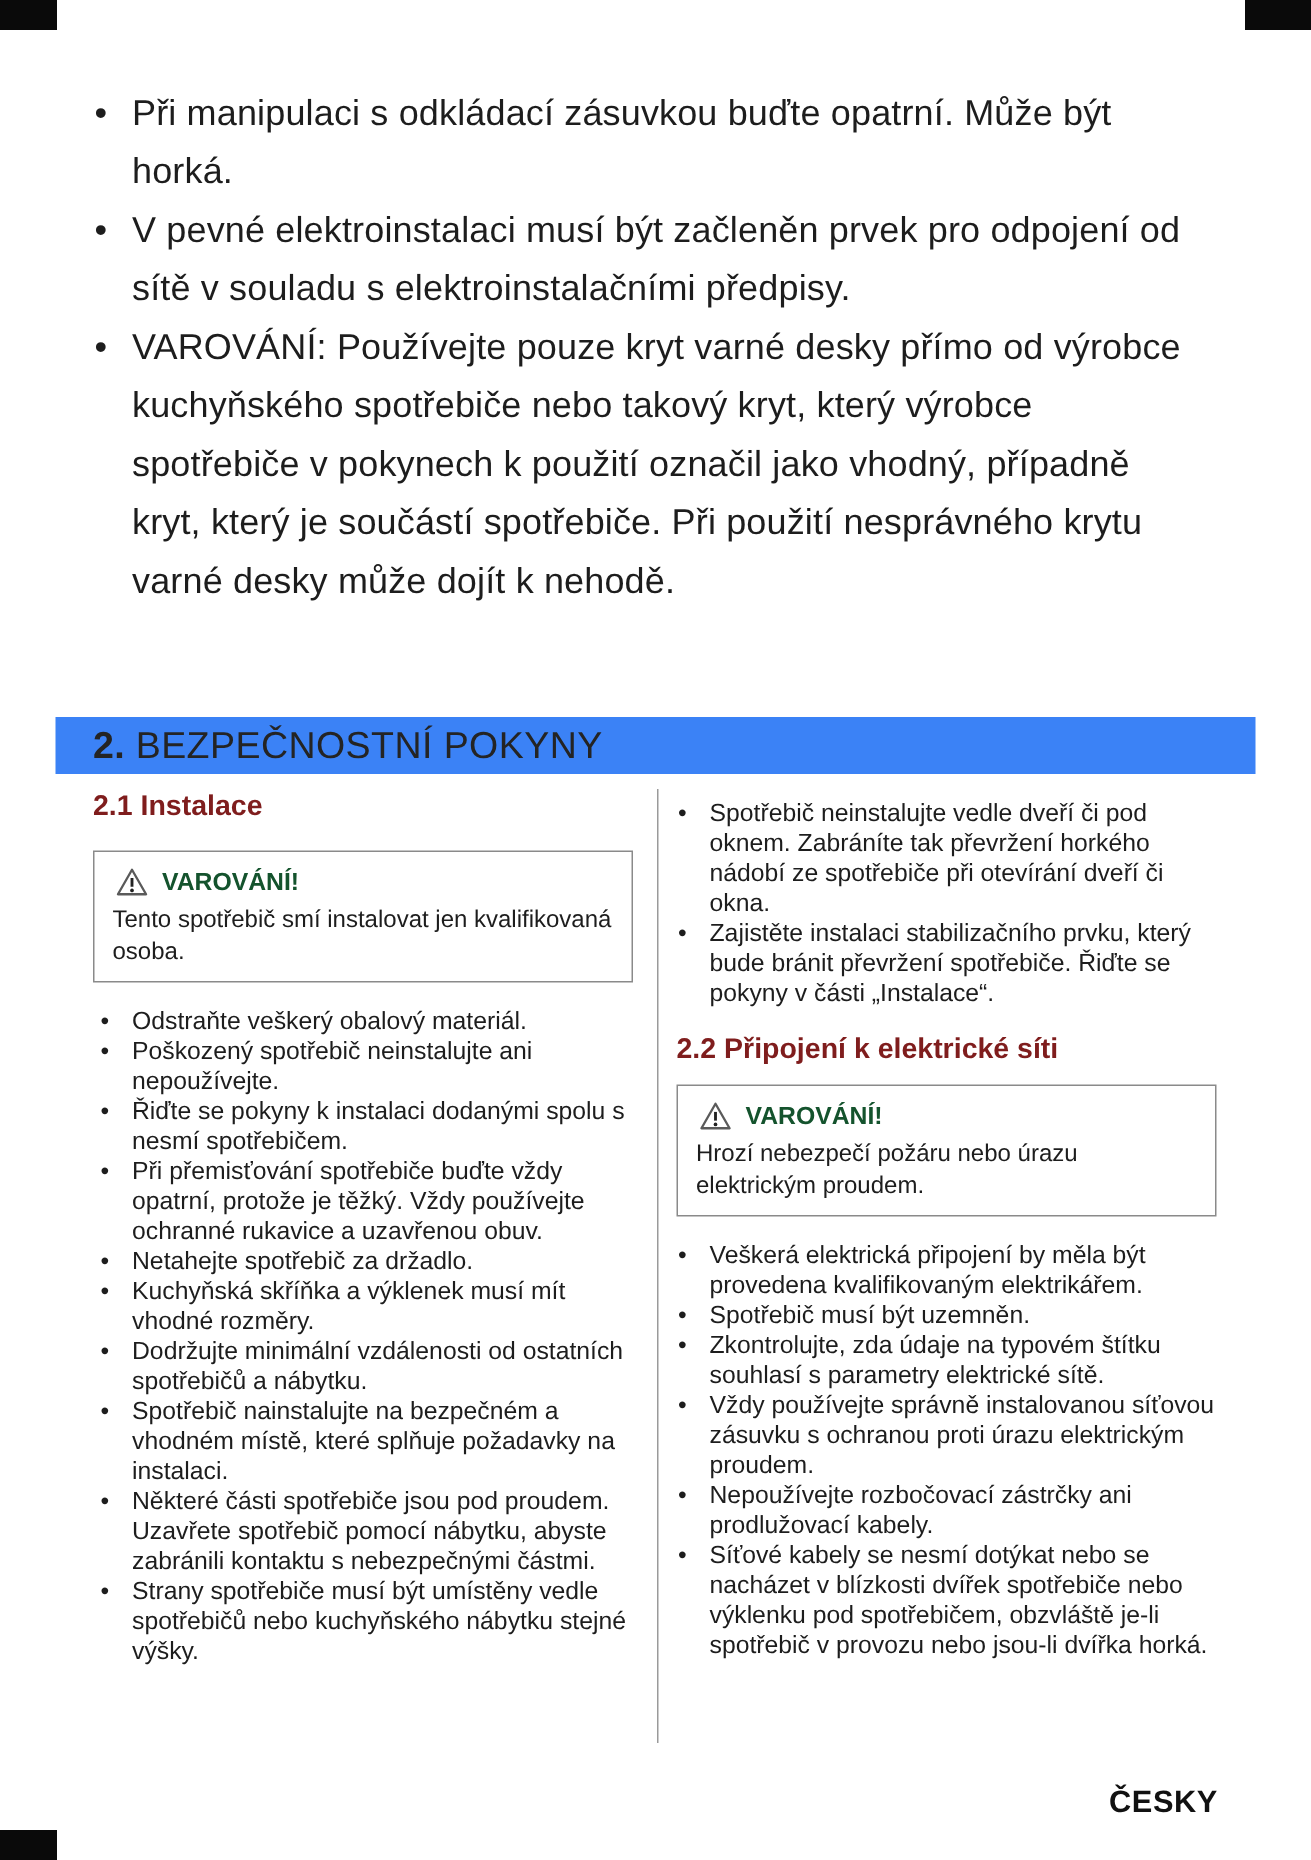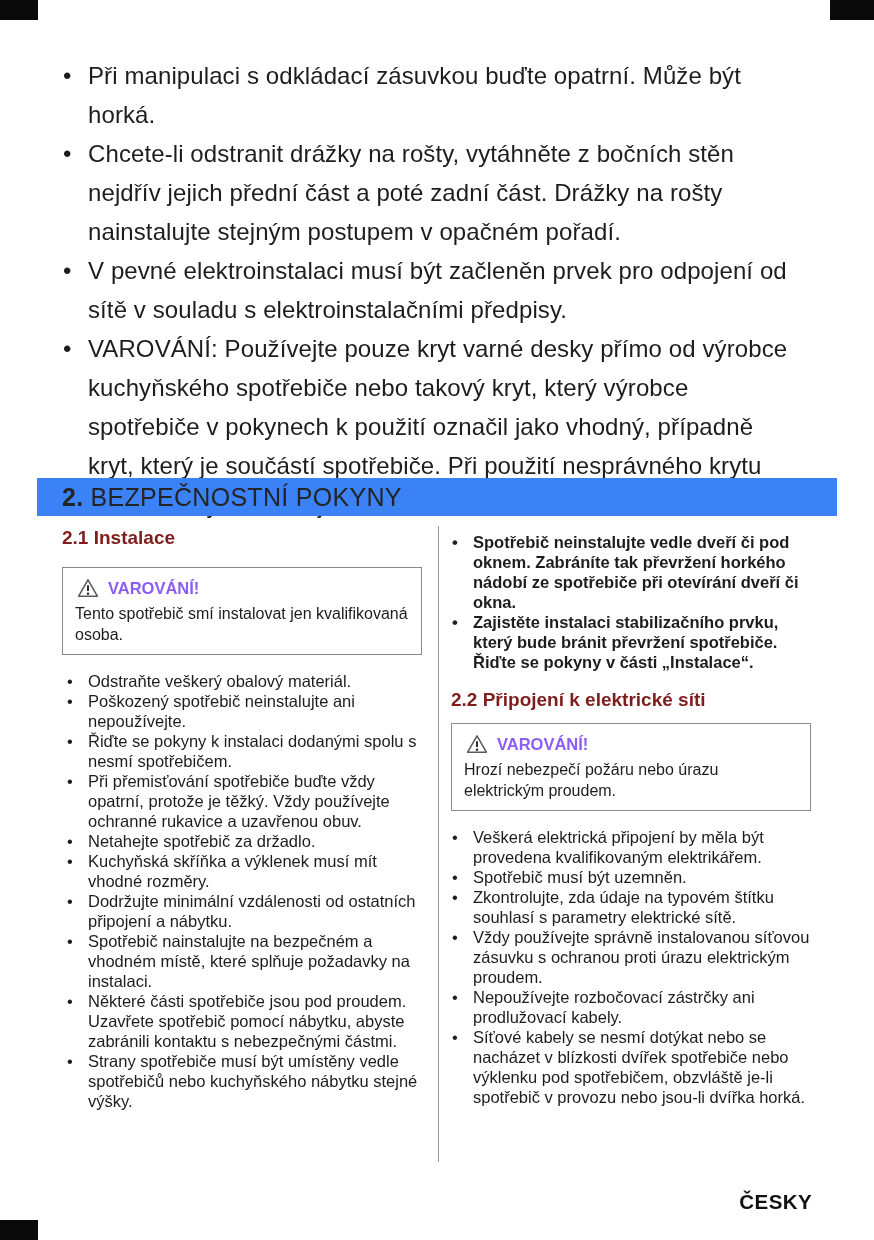--- a/index.html
+++ b/index.html
@@ -56,30 +56,30 @@
   }
   .col-right h3{margin-top:16px;}
 
   .warnbox{
     border:1px solid #8a8a8a;
     background:#ffffff;
     margin-top:18px;
     padding:8px 10px 9px 12px;
   }
   .col-right .warnbox{margin-top:12px;}
-  .warnhead{display:flex;align-items:center;gap:9px;font-weight:bold;font-size:16.5px;padding:2px 0 4px 2px;color:#8b5cf6;}
+  .warnhead{display:flex;align-items:center;gap:9px;font-weight:bold;font-size:16.5px;padding:2px 0 4px 2px;color:#14532d;}
   .warnhead svg{flex:none;display:block;}
   .warnbox p{margin:2px 0 0 0;font-size:16px;line-height:20.5px;}
 
   .col-bullets{margin-top:16px;}
   .col-left .col-bullets li{padding-left:26px;margin:0;}
   .col-left .col-bullets li::before{left:5px;}
   .col-right .col-bullets li{padding-left:22px;}
   .col-right .col-bullets li::before{left:1px;}
-  .col-right .bullets-top{margin-top:6px;font-weight:bold;}
+  .col-right .bullets-top{margin-top:6px;}
 
   
   .footer{
     position:absolute;top:1190px;right:62px;
     font-size:20.5px;font-weight:bold;color:#111;
     display:flex;gap:27px;letter-spacing:0.4px;flex-direction:column;
   }
 </style>
 </head>
 <body>
@@ -87,21 +87,20 @@
 <div class="page">
 
   <div class="mark mark-tl"></div>
   <div class="mark mark-tr"></div>
   <div class="mark mark-bl"></div>
 
   <ul class="intro">
 
       <li><span>Při manipulaci s odkládací zásuvkou buďte opatrní. Může být horká.</span></li>
 
-      <li><span>Chcete-li odstranit drážky na rošty, vytáhněte z bočních stěn nejdřív jejich přední část a poté zadní část. Drážky na rošty nainstalujte stejným postupem v opačném pořadí.</span></li>
 
       <li><span>V pevné elektroinstalaci musí být začleněn prvek pro odpojení od sítě v souladu s elektroinstalačními předpisy.</span></li>
 
       <li><span>VAROVÁNÍ: Používejte pouze kryt varné desky přímo od výrobce kuchyňského spotřebiče nebo takový kryt, který výrobce spotřebiče v pokynech k použití označil jako vhodný, případně kryt, který je součástí spotřebiče. Při použití nesprávného krytu varné desky může dojít k nehodě.</span></li>
     </ul>
 
   <div class="band">
     <span class="num">2.</span><span>BEZPEČNOSTNÍ POKYNY</span>
   </div>
 
@@ -131,21 +130,21 @@
           <li><span>Poškozený spotřebič neinstalujte ani nepoužívejte.</span></li>
 
           <li><span>Řiďte se pokyny k instalaci dodanými spolu s nesmí spotřebičem.</span></li>
 
           <li><span>Při přemisťování spotřebiče buďte vždy opatrní, protože je těžký. Vždy používejte ochranné rukavice a uzavřenou obuv.</span></li>
 
           <li><span>Netahejte spotřebič za držadlo.</span></li>
 
           <li><span>Kuchyňská skříňka a výklenek musí mít vhodné rozměry.</span></li>
 
-          <li><span>Dodržujte minimální vzdálenosti od ostatních připojení a nábytku.</span></li>
+          <li><span>Dodržujte minimální vzdálenosti od ostatních spotřebičů a nábytku.</span></li>
 
           <li><span>Spotřebič nainstalujte na bezpečném a vhodném místě, které splňuje požadavky na instalaci.</span></li>
 
           <li><span>Některé části spotřebiče jsou pod proudem. Uzavřete spotřebič pomocí nábytku, abyste zabránili kontaktu s nebezpečnými částmi.</span></li>
 
           <li><span>Strany spotřebiče musí být umístěny vedle spotřebičů nebo kuchyňského nábytku stejné výšky.</span></li>
         </ul>
     </div>
 
     <div class="divider"></div>

